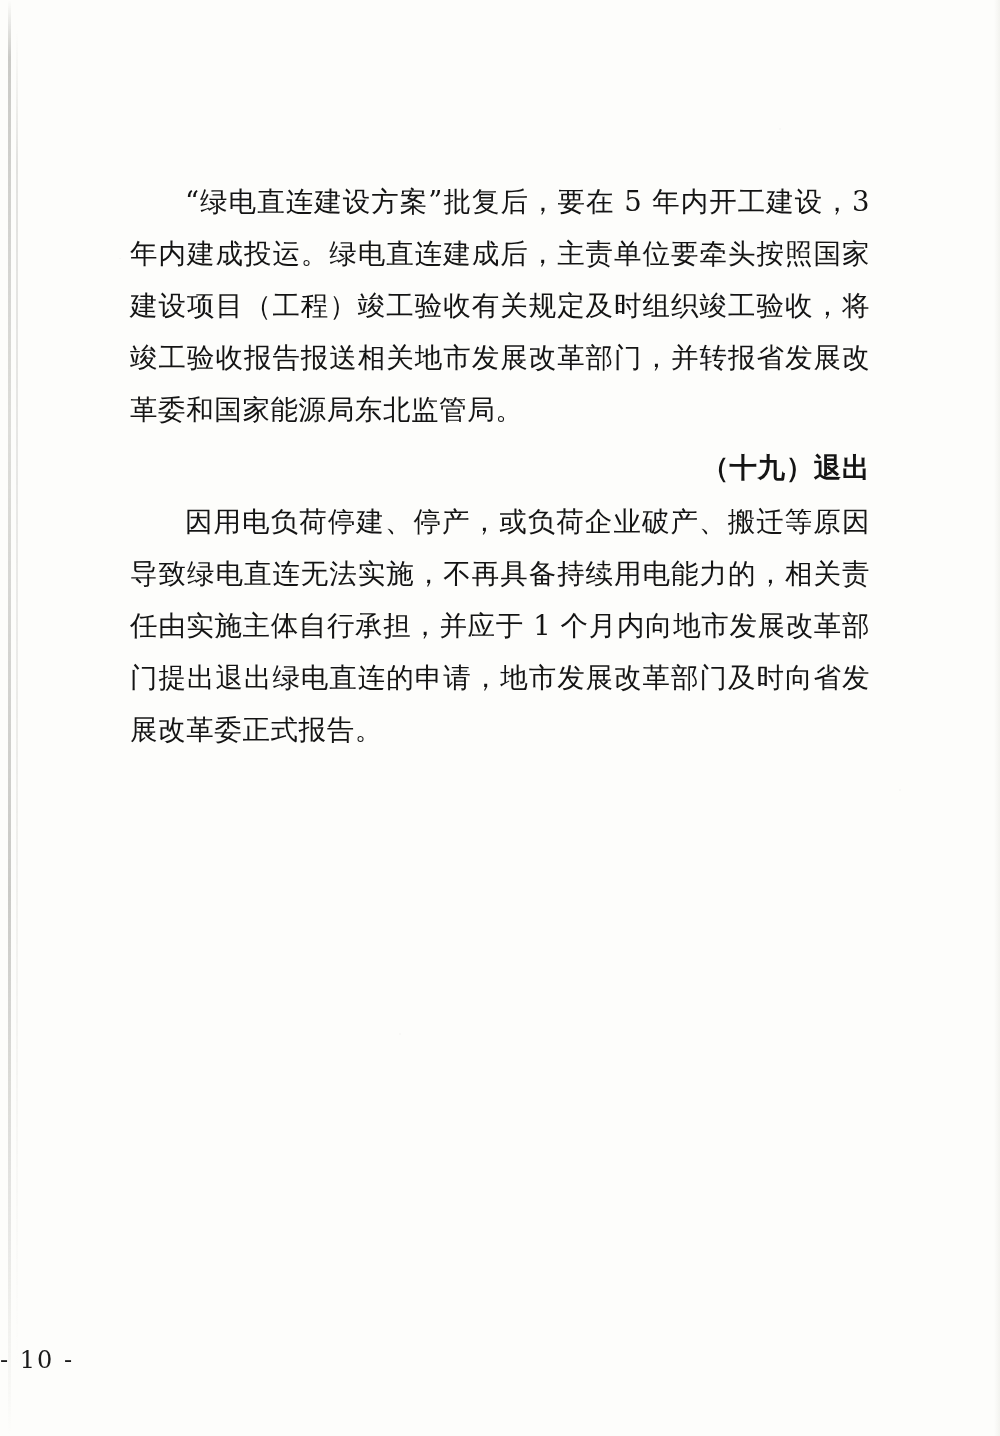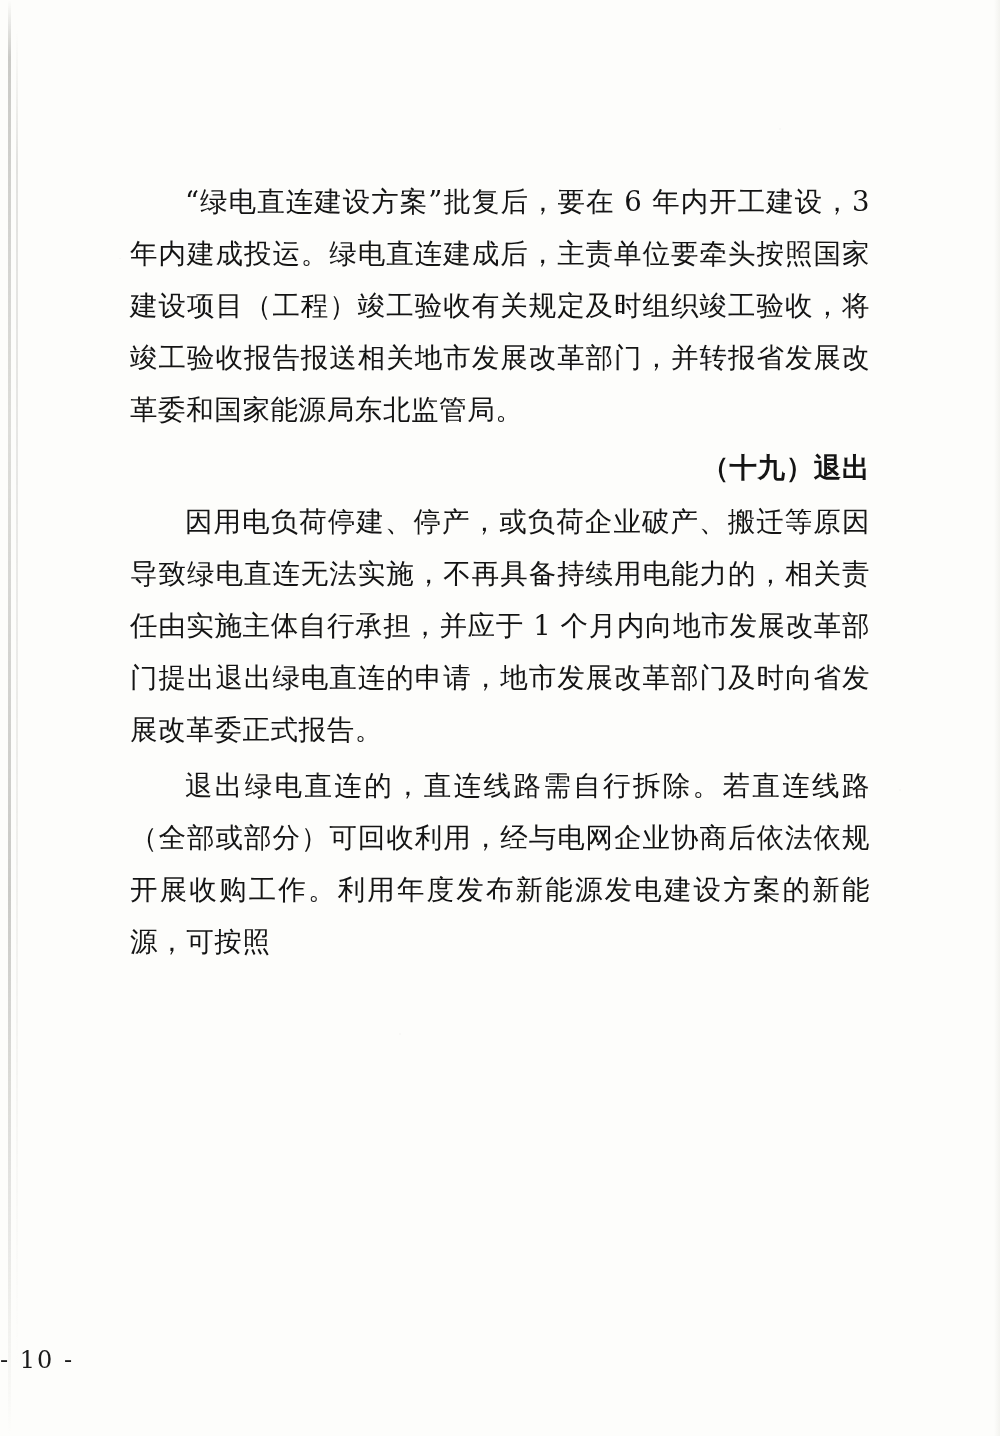--- a/index.html
+++ b/index.html
@@ -116,20 +116,19 @@
 </head>
 <body>
 
 <div class="page">
   <div class="scan-edge-left"></div>
   <div class="scan-edge-left2"></div>
   <div class="scan-edge-right"></div>
   <div class="speckle"></div>
 
   <div class="doc-body">
-    <p class="para">“绿电直连建设方案”批复后，要在 6 年内开工建设，3 年内建成投运。绿电直连建成后，主责单位要牵头按照国家建设项目（工程）竣工验收有关规定及时组织竣工验收，将竣工验收报告报送相关地市发展改革部门，并转报省发展改革委和国家能源局东北监管局。</p>
+    <p class="para">“绿电直连建设方案”批复后，要在 5 年内开工建设，3 年内建成投运。绿电直连建成后，主责单位要牵头按照国家建设项目（工程）竣工验收有关规定及时组织竣工验收，将竣工验收报告报送相关地市发展改革部门，并转报省发展改革委和国家能源局东北监管局。</p>
     <p class="heading">（十九）退出</p>
     <p class="para">因用电负荷停建、停产，或负荷企业破产、搬迁等原因导致绿电直连无法实施，不再具备持续用电能力的，相关责任由实施主体自行承担，并应于 1 个月内向地市发展改革部门提出退出绿电直连的申请，地市发展改革部门及时向省发展改革委正式报告。</p>
-    <p class="para">退出绿电直连的，直连线路需自行拆除。若直连线路（全部或部分）可回收利用，经与电网企业协商后依法依规开展收购工作。利用年度发布新能源发电建设方案的新能源，可按照</p>
   </div>
 
   <div class="page-number">- 10 -</div>
 </div>
 
 </body></html>

